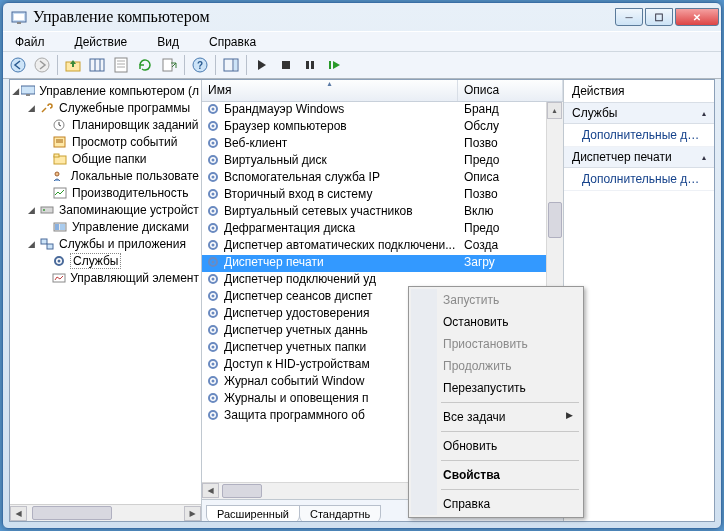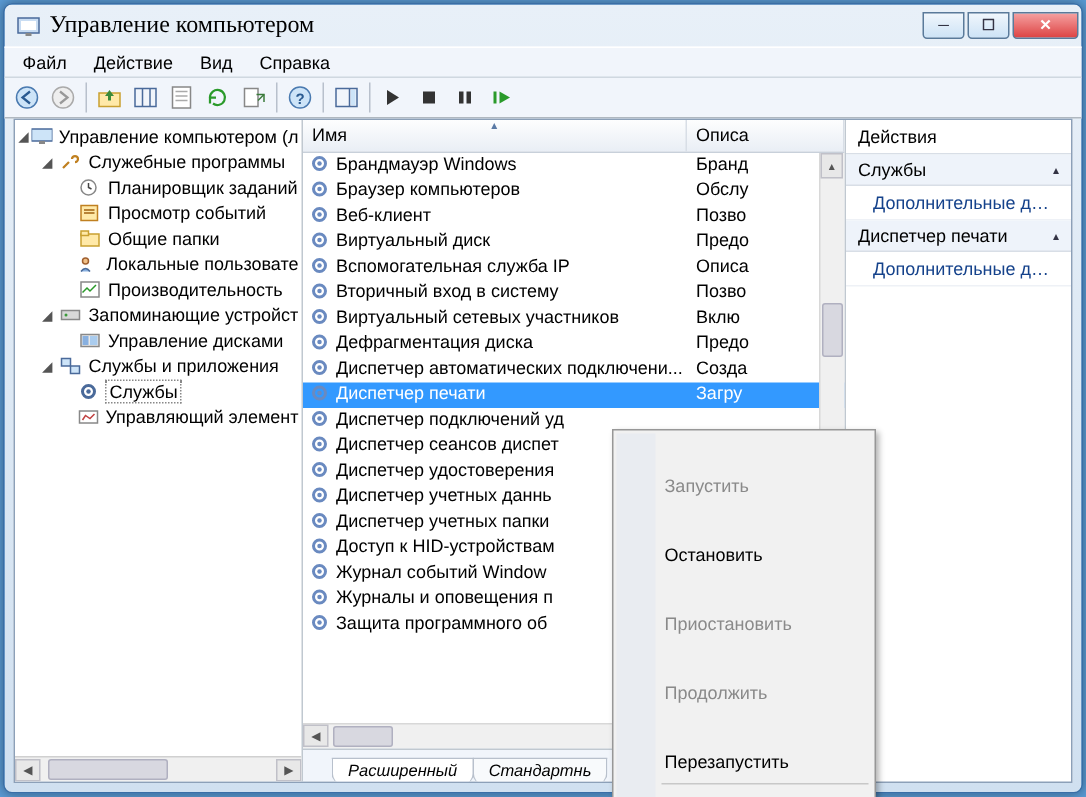--- a/index.html
+++ b/index.html
@@ -4,21 +4,21 @@
 <style>
   * { box-sizing: border-box; margin: 0; padding: 0; }
   body { font-family: "Segoe UI", Tahoma, sans-serif; font-size: 12px; background: #5a9bd5; width: 724px; height: 531px; overflow: hidden; }
   .window { position: absolute; left: 2px; top: 2px; width: 720px; height: 527px; background: linear-gradient(#e8f0f8, #d0e0f0); border: 1px solid #3a6ea5; border-radius: 6px; box-shadow: 0 0 8px rgba(0,0,0,.4); display: flex; flex-direction: column; }
   .titlebar { height: 28px; display: flex; align-items: center; padding: 0 0 0 8px; background: transparent; }
   .titlebar .app-icon { width: 16px; height: 16px; margin-right: 6px; }
   .titlebar .title { flex: 1; color: #000; font-size: 16px; font-family: Liberation Serif, serif; }
   .winbtns { display: flex; gap: 2px; margin-right: 2px; }
   .winbtn { width: 28px; height: 18px; border: 1px solid #5a7a9a; border-radius: 0 0 3px 3px; background: linear-gradient(#f0f6fc,#cde3f6); display: flex; align-items: center; justify-content: center; font-size: 10px; font-weight: bold; color: #334; }
   .winbtn.close { background: linear-gradient(#f5a0a0,#d44); color: #fff; width: 44px; }
-  .menubar { height: 20px; background: #f1f5fb; border-top: 1px solid #fff; display: flex; align-items: center; padding: 0 4px; gap: 2px; }
+  .menubar { height: 20px; background: #f1f5fb; border-top: 1px solid #fff; display: flex; align-items: center; padding: 0 4px; gap: 14px; }
   .menubar .menu { padding: 2px 8px; cursor: default; }
   .toolbar { height: 28px; background: #f1f5fb; border-top: 1px solid #d0d8e0; border-bottom: 1px solid #b0b8c0; display: flex; align-items: center; padding: 0 4px; gap: 2px; }
   .tbtn { width: 22px; height: 22px; border: 1px solid transparent; display: flex; align-items: center; justify-content: center; border-radius: 3px; }
   .tsep { width: 1px; height: 20px; background: #b8c0cc; margin: 0 2px; }
   .client { flex: 1; display: flex; background: #fff; margin: 0 6px 6px 6px; border: 1px solid #8ca0b8; overflow: hidden; }
   .tree-pane { width: 192px; border-right: 1px solid #c0c8d0; overflow: hidden; position: relative; }
   .tree { padding: 2px 0 0 2px; white-space: nowrap; overflow: hidden; }
   .node { display: flex; align-items: center; height: 17px; padding-left: var(--ind,0); cursor: default; }
   .node .twist { width: 11px; text-align: center; color: #555; font-size: 9px; }
   .node .nicon { width: 16px; height: 14px; margin: 0 2px; display: flex; align-items: center; justify-content: center; }
@@ -41,31 +41,31 @@
   .list-vscroll { position: absolute; right: 0; top: 22px; bottom: 40px; width: 17px; background: #f0f0f0; border-left: 1px solid #d8d8d8; }
   .list-vscroll .thumb { position: absolute; left: 1px; right: 1px; top: 100px; height: 36px; background: #d8d8e0; border: 1px solid #b0b0c0; border-radius: 2px; }
   .list-vscroll .arrow { position: absolute; left: 0; width: 15px; height: 17px; background: #e8e8e8; border: 1px solid #c0c0c8; display: flex; align-items: center; justify-content: center; font-size: 8px; color: #555; }
   .list-vscroll .arrow.up { top: 0; }
   .list-vscroll .arrow.down { bottom: 0; }
   .list-hscroll { position: absolute; left: 0; right: 17px; bottom: 22px; height: 17px; background: #f0f0f0; border-top: 1px solid #d8d8d8; }
   .list-hscroll .thumb { position: absolute; top: 1px; bottom: 1px; left: 20px; width: 40px; background: #d8d8e0; border: 1px solid #b0b0c0; border-radius: 2px; }
   .list-hscroll .arrow { position: absolute; top: 0; width: 17px; height: 15px; background: #e8e8e8; border: 1px solid #c0c0c8; display: flex; align-items: center; justify-content: center; font-size: 8px; color: #555; }
   .list-hscroll .arrow.left { left: 0; }
   .list-hscroll .arrow.right { right: 0; }
-  .tabs { position: absolute; bottom: 0; left: 0; right: 0; height: 22px; background: #f1f5fb; border-top: 1px solid #c0c8d0; display: flex; align-items: flex-end; padding-left: 19px; font-style: italic; }
+  .tabs { position: absolute; bottom: 0; left: 0; right: 0; height: 22px; background: #f1f5fb; border-top: 1px solid #c0c8d0; display: flex; align-items: flex-end; padding-left: 4px; }
   .tab { padding: 2px 10px 2px 10px; border: 1px solid #b8c0cc; border-bottom: none; border-radius: 0 0 6px 6px; margin-right: -1px; background: #f8fafc; font-size: 11px; transform: translateY(1px);}
   .tab.active { background: #fff; font-weight: normal; }
   .actions-pane { width: 150px; display: flex; flex-direction: column; }
   .act-title { padding: 4px 8px; background: #fff; border-bottom: 1px solid #d8dee6; font-weight: normal; }
   .act-section { background: #eef3fa; padding: 3px 8px; border-bottom: 1px solid #d8dee6; display: flex; justify-content: space-between; align-items: center; }
   .act-section .tri { font-size: 8px; color: #334; }
   .act-item { padding: 4px 8px 4px 18px; border-bottom: 1px solid #eef1f6; color: #15428b; cursor: default; overflow: hidden; text-overflow: ellipsis; white-space: nowrap; }
   .context-menu { position: absolute; left: 408px; top: 286px; width: 176px; background: #f1f1f1; border: 1px solid #979797; box-shadow: 2px 2px 4px rgba(0,0,0,.3); padding: 2px; z-index: 100; }
   .cm-left { position: absolute; left: 2px; top: 2px; bottom: 2px; width: 26px; background: #e9ecf1; }
-  .cm-item { position: relative; padding: 4px 20px 4px 32px; cursor: default; white-space: nowrap; margin-top: 24px; }
+  .cm-item { position: relative; padding: 4px 20px 4px 32px; cursor: default; white-space: nowrap; }
   .cm-item.disabled { color: #8a8a8a; }
   .cm-item.bold { font-weight: bold; }
   .cm-item .sub { position: absolute; right: 8px; font-size: 9px; color: #333; }
   .cm-sep { height: 1px; background: #c8c8c8; margin: 3px 2px 3px 30px; }
   svg { display: block; }
 </style>
 </head>
 <body>
 
 <div class="window">

